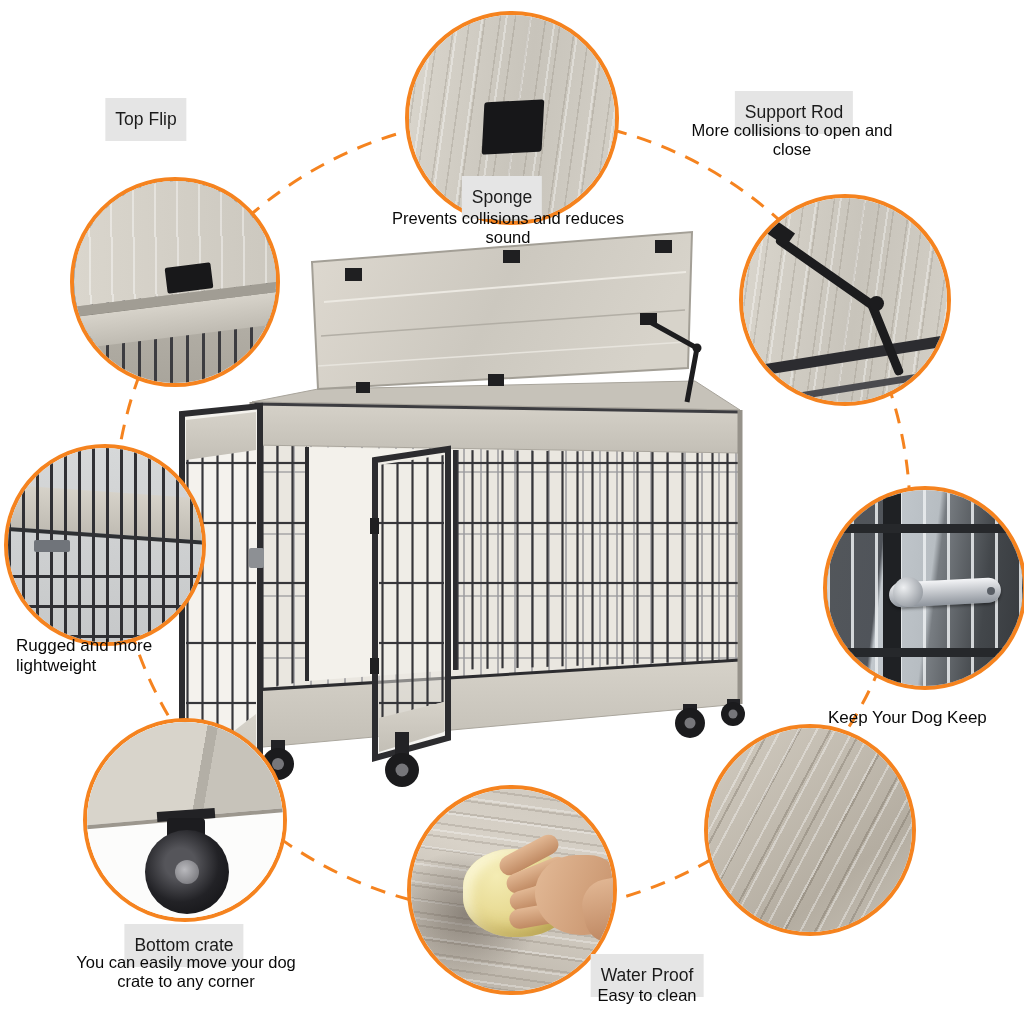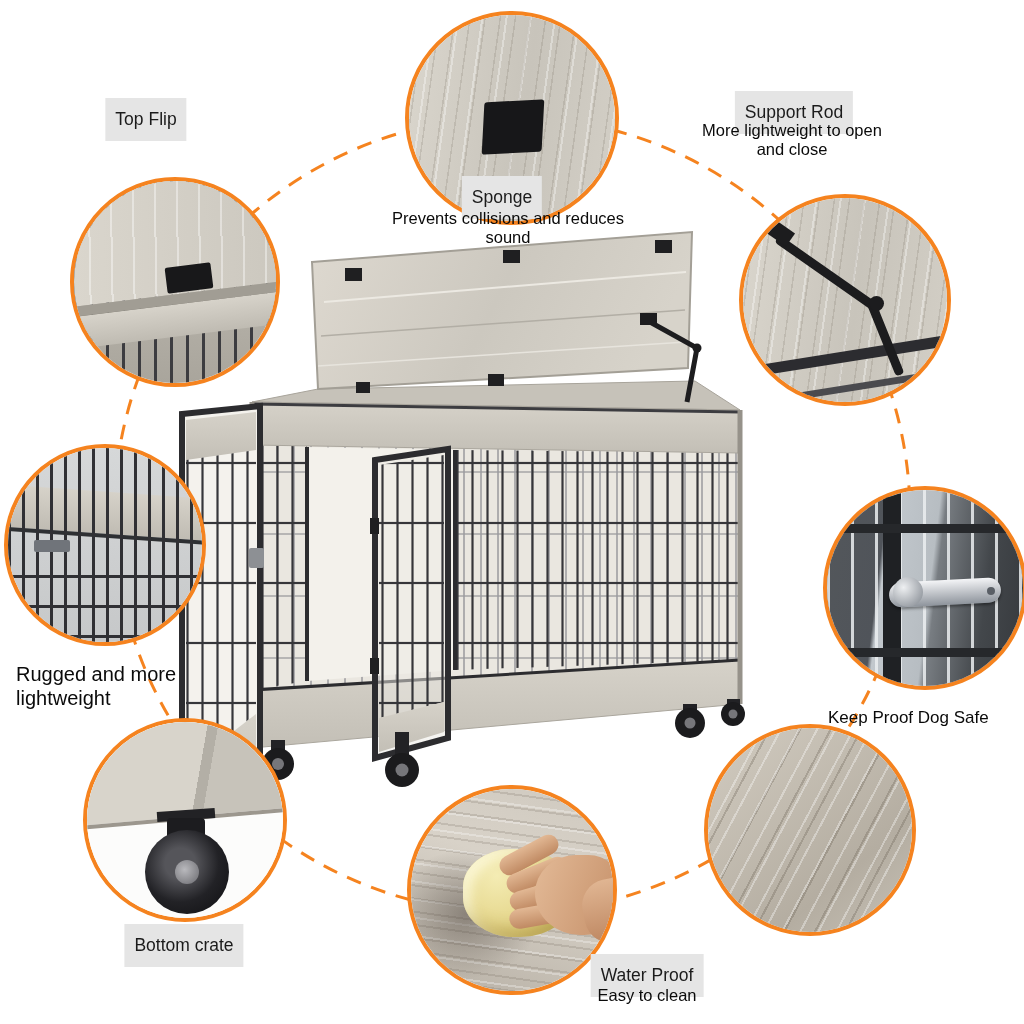--- a/index.html
+++ b/index.html
@@ -275,25 +275,26 @@
     <div class="wp-palm"></div>
     <div class="wp-arm"></div>
   </div>
 
   <span class="badge ctr" style="left:146px;top:98px">Top Flip</span>
 
   <span class="badge ctr" style="left:502px;top:176px">Sponge</span>
   <p class="desc ctr" style="left:508px;top:209px;width:250px">Prevents collisions and reduces sound</p>
 
   <span class="badge ctr" style="left:794px;top:91px">Support Rod</span>
-  <p class="desc ctr" style="left:792px;top:121px;width:210px">More lightweight to open and close</p>
-
-  <p class="desc" style="left:16px;top:663px;width:175px;font-size:20px">Rugged and more lightweight</p>
-
-  <p class="desc nowrap" style="left:828px;top:708px;font-size:17px">Keep Proof Dog Safe</p>
+  <p class="desc ctr" style="left:792px;top:121px;width:210px">More collisions to open and close</p>
+
+  <p class="desc" style="left:16px;top:636px;width:175px;font-size:17px">Rugged and more lightweight</p>
+
+  <p class="desc nowrap" style="left:828px;top:708px;font-size:17px">Keep Your Dog Keep</p>
 
   <span class="badge ctr" style="left:184px;top:924px">Bottom crate</span>
+  <p class="desc ctr" style="left:186px;top:953px;width:260px">You can easily move your dog crate to any corner</p>
 
 
   <span class="badge ctr" style="left:647px;top:954px">Water Proof</span>
   <p class="desc ctr nowrap" style="left:647px;top:986px">Easy to clean</p>
 
 </div>
 
 </body></html>

